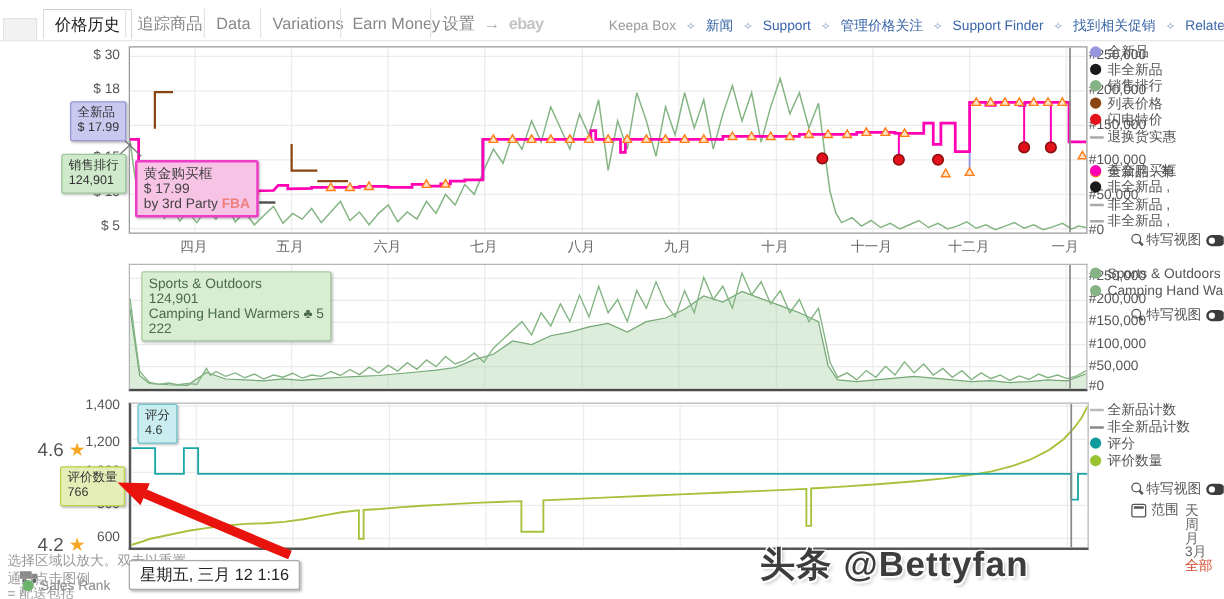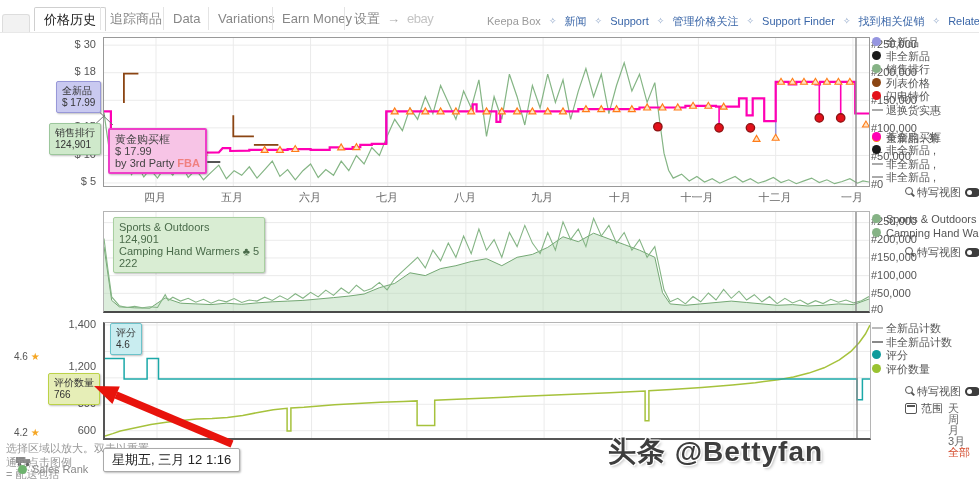--- a/index.html
+++ b/index.html
@@ -4,35 +4,35 @@
 <style>
   html,body{margin:0;padding:0}
   body{position:relative;width:979px;height:479px;overflow:hidden;background:#fff;
        font-family:"Liberation Sans","DejaVu Sans",sans-serif;font-size:12px;color:#333}
   
   .tabbar{position:absolute;left:0;top:0;width:979px;height:32px;border-bottom:1px solid #e8e8e8;background:#fff}
   .tabstub{position:absolute;left:2px;top:14px;width:26px;height:17px;background:#f2f2f2;border:1px solid #ddd;border-bottom:none;border-radius:3px 3px 0 0}
   .tab{position:absolute;top:7px;height:18px;line-height:18px;padding:3px 9px 2px;color:#878787;font-size:13px;white-space:nowrap;border-left:1px solid #e4e4e4}
   .tab.active{color:#222;border:1px solid #cfcfcf;border-bottom:none;background:#fff;border-radius:2px 2px 0 0}
   .tab.arrow{border-left:none;color:#aaa}
-  .tab.ebay{border-left:none;color:#c4c4c4;font-weight:normal;letter-spacing:-0.5px}
+  .tab.ebay{border-left:none;color:#c4c4c4;font-weight:bold;letter-spacing:-0.5px}
   .toplinks{position:absolute;left:487px;right:0;top:14px;height:16px;overflow:hidden;white-space:nowrap;font-size:11px}
   .toplinks span{vertical-align:top;line-height:15px}
   .tl-prefix{color:#9a9a9a}
   .tl-sep{color:#87a0c6;font-size:9px;padding:0 5px}
   .tl-link{color:#3a66a8;cursor:pointer}
   
   .plot{position:absolute;background:#fff}
   #plot1{left:103px;top:37px;width:765px;height:148px;border:1px solid #999}
   #plot2{left:103px;top:211px;width:765px;height:99px;border:1px solid #b5b5b5;border-bottom:2px solid #4a4a4a}
   #plot3{left:103px;top:322px;width:765px;height:115px;border:1px solid #b5b5b5;border-left:2px solid #555;border-bottom:2px solid #555}
   .tick{position:absolute;width:58px;text-align:right;font-size:11px;color:#555;line-height:12px}
   .rtick{position:absolute;left:871px;font-size:11px;color:#555;line-height:12px;white-space:nowrap}
   .xt{position:absolute;top:190px;font-size:11px;color:#666;transform:translateX(-50%);white-space:nowrap}
-  .star-lab{position:absolute;left:14px;font-size:10px;color:#555}
+  .star-lab{position:absolute;left:30px;font-size:15px;color:#555}
   .star{color:#f5a623}
   
   .lrow{position:absolute;left:872px;width:107px;height:13px;overflow:hidden;white-space:nowrap;cursor:pointer}
   .dot{display:inline-block;width:9px;height:9px;border-radius:50%;margin:1px 5px 0 0;vertical-align:top}
   .dashline{display:inline-block;width:11px;height:2px;margin:5px 3px 0 0;vertical-align:top}
   .ltext{font-size:11px;color:#555;vertical-align:top;line-height:12px}
   .vrow{position:absolute;left:905px;white-space:nowrap;cursor:pointer}
   .mag{display:inline-block;width:6px;height:6px;border:1.5px solid #555;border-radius:50%;position:relative;margin-right:4px;vertical-align:top;margin-top:1px}
   .mag::after{content:'';position:absolute;width:4px;height:1.5px;background:#555;transform:rotate(45deg);right:-3px;bottom:-1px}
   .toggle{display:inline-block;width:15px;height:9px;background:#3c3c3c;border-radius:5px;position:relative;margin-left:4px;vertical-align:top;margin-top:2px}
@@ -259,21 +259,21 @@
       <line x1="517.1399999999999" x2="517.1399999999999" y1="0" y2="115" stroke="#ebebeb"></line>
       <line x1="594.405" x2="594.405" y1="0" y2="115" stroke="#ebebeb"></line>
       <line x1="671.67" x2="671.67" y1="0" y2="115" stroke="#ebebeb"></line>
       <line x1="748.935" x2="748.935" y1="0" y2="115" stroke="#ebebeb"></line>
       <polyline points="0.0,113.0 7.7,110.6 15.3,108.0 30.6,104.8 45.9,101.6 61.2,99.3 76.5,97.4 91.8,96.1 107.1,95.6 122.4,94.5 137.7,92.4 153.0,89.5 168.3,86.8 182.1,85.3 182.1,108.0 185.9,108.0 185.9,85.0 198.9,84.2 214.2,82.9 229.5,81.8 252.4,80.5 275.4,79.3 298.4,78.4 312.1,77.9 312.1,102.4 329.7,102.4 329.7,77.3 351.9,76.3 382.5,74.9 413.1,73.6 443.7,72.3 474.3,71.0 504.9,69.7 535.5,68.3 540.1,68.1 540.1,97.7 543.9,97.7 543.9,67.8 566.1,66.5 596.7,64.4 627.3,62.0 650.3,59.7 673.2,56.7 688.5,54.1 703.8,50.1 719.1,44.8 734.4,36.9 745.9,28.4 754.3,19.4 760.4,11.0 765.0,2.2" fill="none" stroke="#a6c23c" stroke-width="1.5"></polyline>
       <polyline points="0.0,35.5 19.1,35.5 19.1,56.1 42.1,56.1 42.1,35.5 53.5,35.5 53.5,56.1 752.0,56.1 752.0,76.7 757.4,76.7 757.4,56.1 765.0,56.1" fill="none" stroke="#1ba8a8" stroke-width="1.5"></polyline>
       <line x1="751.995" x2="751.995" y1="0" y2="115" stroke="#8a8a8a" stroke-width="1.4"></line>
     </svg>
 </div>
 <span class="tick" style="left:38px;top:318px">1,400</span>
-<span class="tick" style="left:38px;top:360px">1,200</span>
+<span class="tick" style="left:38px;top:348px">1,200</span>
 <span class="tick" style="left:38px;top:371px">1,000</span>
 <span class="tick" style="left:38px;top:397px">800</span>
 <span class="tick" style="left:38px;top:424px">600</span>
 <span class="star-lab" style="top:351px"><span>4.6</span> <span class="star">★</span></span>
 <span class="star-lab" style="top:427px"><span>4.2</span> <span class="star">★</span></span>
 <div class="lrow" style="top:322px"><span class="dashline" style="background:#bbb"></span><span class="ltext">全新品计数</span></div>
 <div class="lrow" style="top:335.5px"><span class="dashline" style="background:#888"></span><span class="ltext">非全新品计数</span></div>
 <div class="lrow" style="top:349px"><span class="dot" style="background:#0f9b9b"></span><span class="ltext">评分</span></div>
 <div class="lrow" style="top:362.5px"><span class="dot" style="background:#9ac331"></span><span class="ltext">评价数量</span></div>
 <div class="vrow" style="top:385px"><span class="mag"></span><span class="ltext">特写视图</span><span class="toggle"></span></div>

